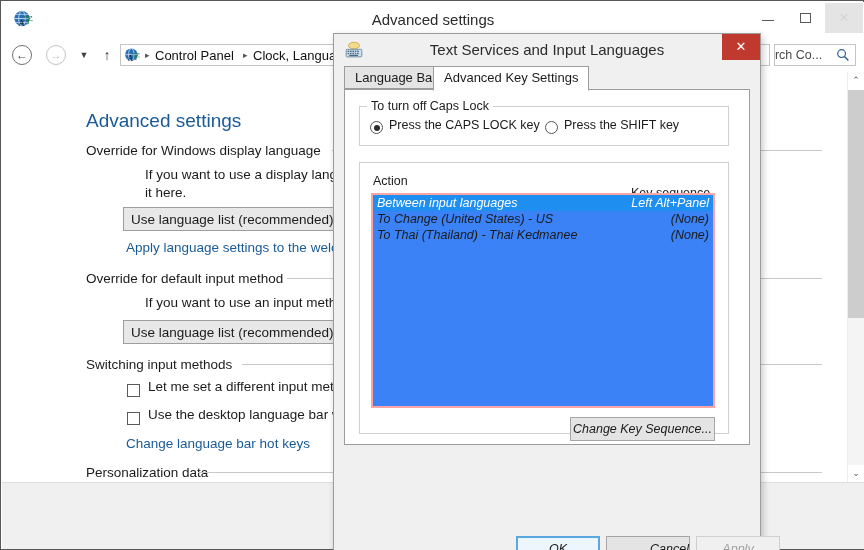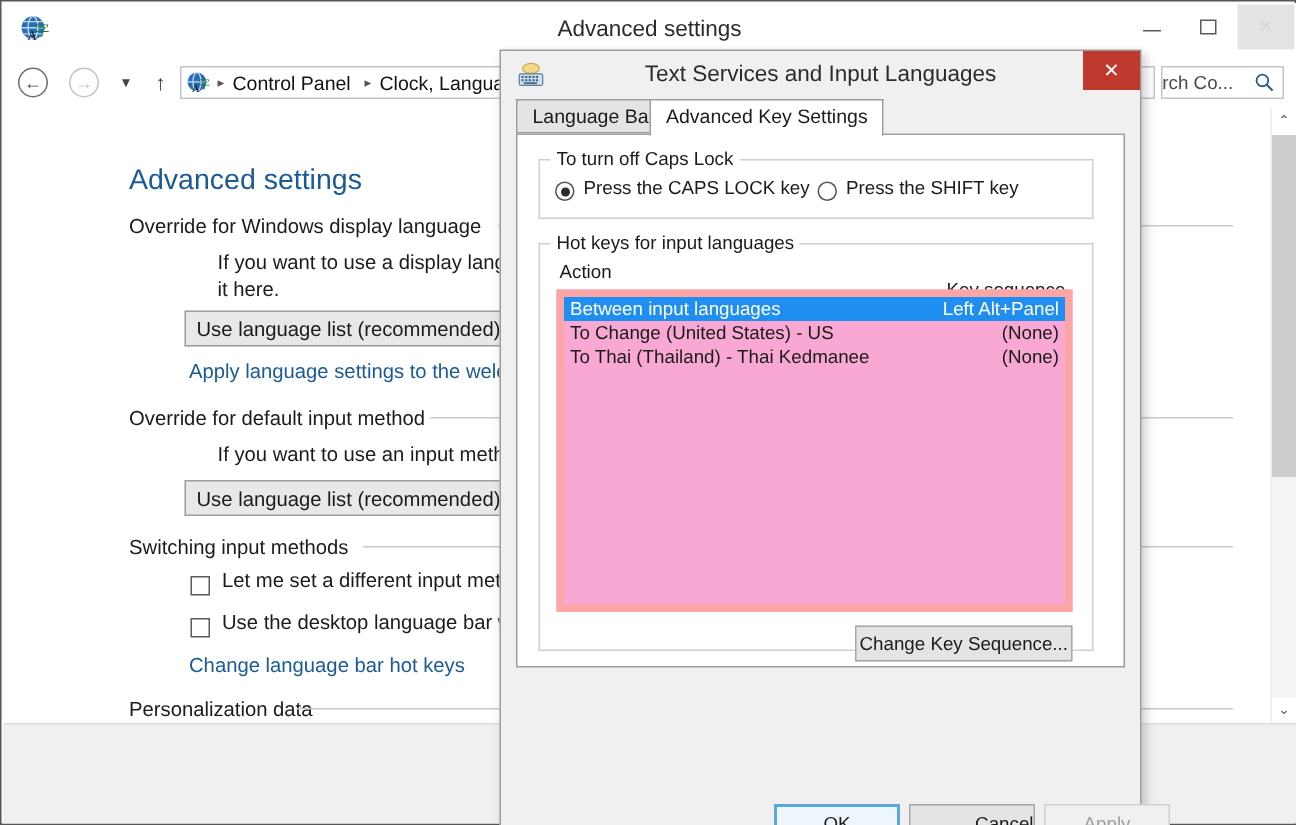--- a/index.html
+++ b/index.html
@@ -428,24 +428,25 @@
   .col-hdr {
     position: absolute;
     font-size: 12.5px;
     color: #1b1b1b;
     white-space: nowrap;
   }
   #hk-list {
     position: absolute;
     left: 12px; top: 30px;
     width: 334px; height: 233px;
-    background: #f9a8d4;
-    border: 5px solid #fca5a5;
+    background: #3b82f6;
+    border: 2px solid #fca5a5;
     box-sizing: border-box;
     overflow: hidden;
+    font-style: italic;
   }
   .hk-row {
     position: relative;
     height: 16px;
     line-height: 16px;
     cursor: default;
   }
   .hk-row.selected { background: #1f8ef1; }
   .hk-action {
     position: absolute;
@@ -469,20 +470,21 @@
     border: 1px solid #a6a6a6;
     background: #e4e4e4;
     font-size: 12.5px;
     color: #1b1b1b;
     box-sizing: border-box;
     text-align: center;
     cursor: default;
     padding: 0;
     font-family: "Liberation Sans", sans-serif;
     white-space: nowrap;
+    font-style: italic;
   }
   .btn.disabled { color: #a0a0a0; border-color: #cfcfcf; background: #f0f0f0; }
   .btn.default { border: 2px solid #5ba7e0; background: #eef6fd; }
 
   #dlg-footer {
     position: absolute;
     left: 0; bottom: 0;
     width: 426px; height: 48px;
     background: #f0f0f0;
   }
@@ -632,21 +634,20 @@
         <div class="fs" style="left:14px; top:16px; width:370px; height:40px;"></div>
         <div class="fs-legend" style="left:22px; top:9px;">To turn off Caps Lock</div>
 
         <div class="radio checked" style="left:25px; top:31px;"></div>
         <div class="radio-label" style="left:44px; top:28px;">Press the CAPS LOCK key</div>
 
         <div class="radio" style="left:200px; top:31px;"></div>
         <div class="radio-label" style="left:219px; top:28px;">Press the SHIFT key</div>
 
         <div class="fs" style="left:14px; top:72px; width:370px; height:272px;"></div>
-        <div class="fs-legend" style="left:22px; top:65px;">Hot keys for input languages</div>
 
         <div class="col-hdr" style="left:28px; top:84px;">Action</div>
         <div class="col-hdr" style="left:286px; top:96px;">Key sequence</div>
 
         <div id="hk-list" style="left:26px; top:103px; width:344px; height:215px;">
           <div class="hk-row selected">
             <span class="hk-action">Between input languages</span>
             <span class="hk-seq">Left Alt+Panel</span>
           </div>
           <div class="hk-row">

